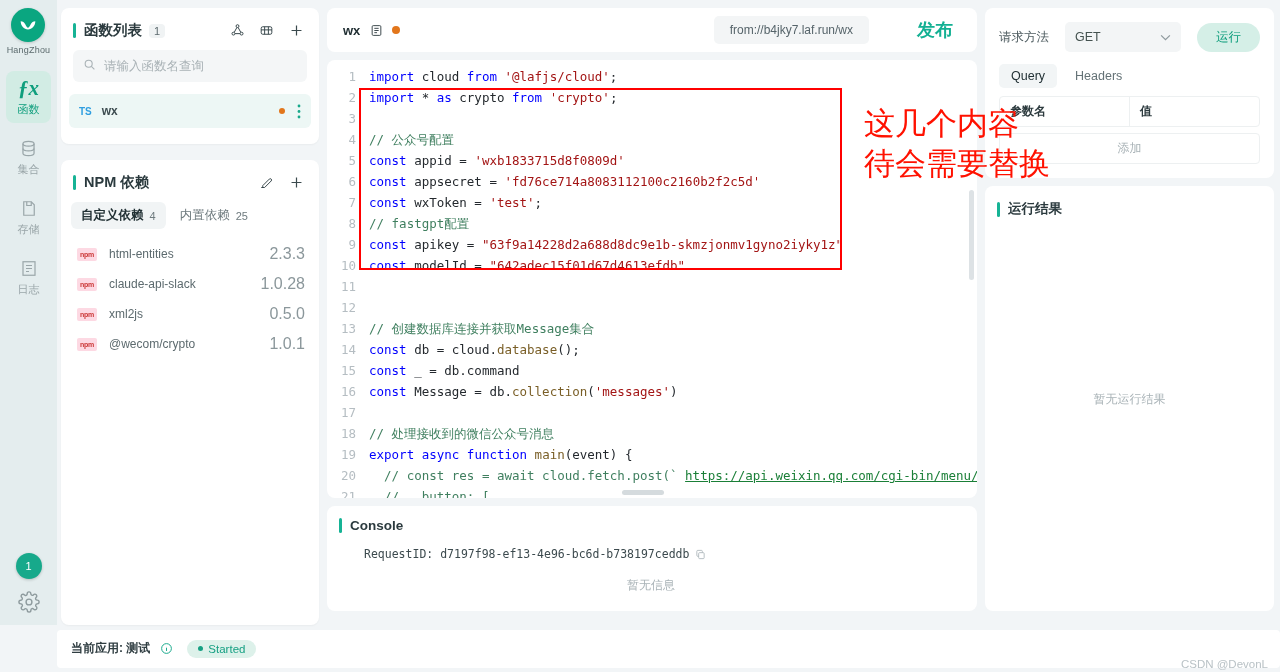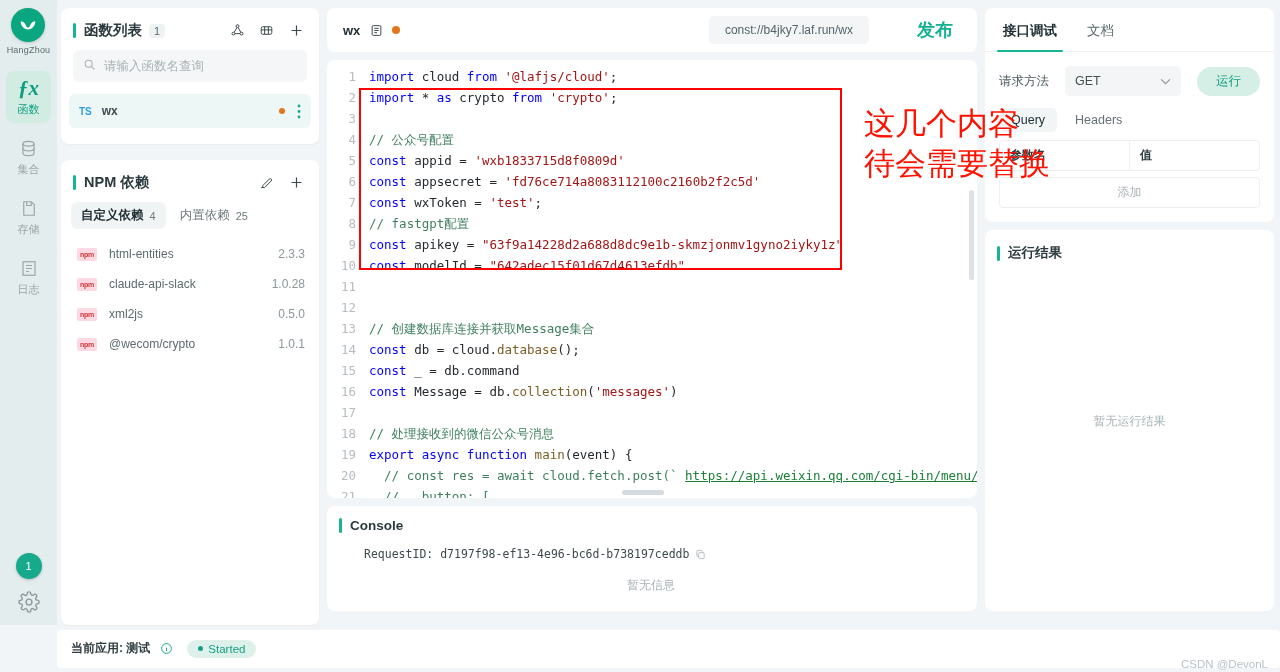--- a/index.html
+++ b/index.html
@@ -143,21 +143,21 @@
     height: 30px; padding: 0 10px 0 12px;
   }
   .npm-logo {
     width: 20px; height: 13px; border-radius: 2px; background: #fdd9e3;
     color:#cb3837; font-size: 7px; font-weight:700;
     display:flex; align-items:center; justify-content:center;
     letter-spacing:-0.3px; margin-right: 12px; flex-shrink:0;
     font-family: "Liberation Sans", sans-serif;
   }
   .dep-name { font-size: 12px; color: #5c6a6e; flex:1; }
-  .dep-ver { font-size: 12px; color: #8b979b; }
+  .dep-ver { font-size: 16px; color: #8b979b; }
 
   
   .col3 {
     flex: 1;
     min-width: 0;
     display: flex; flex-direction: column;
     padding: 8px 6px 0 2px;
     gap: 8px;
   }
   .editor-header {
@@ -519,21 +519,21 @@
 
       <div class="editor-header">
         <span class="eh-name">wx</span>
         <span class="eh-icon">
           <svg width="13" height="13" viewBox="0 0 24 24" fill="none" stroke="currentColor" stroke-width="1.7">
               <rect x="4" y="3" width="16" height="18" rx="2"></rect>
               <path d="M8 8h8M8 12h8M8 16h5"></path>
             </svg>
         </span>
         <span class="eh-dot" style="background: rgb(226, 118, 27);"></span>
-        <span class="url-pill">const://b4jky7.laf.run/wx</span>
+        <span class="url-pill">from://b4jky7.laf.run/wx</span>
         <span class="publish-btn">发布</span>
       </div>
 
       <div class="editor-card">
         <div class="code-scroll">
           <div class="code" id="code-body"><div class="ln"><span class="num">1</span><span class="src"><span class="kw">import</span> cloud <span class="kw">from</span> <span class="str">'@lafjs/cloud'</span>;</span></div><div class="ln"><span class="num">2</span><span class="src"><span class="kw">import</span> * <span class="kw">as</span> crypto <span class="kw">from</span> <span class="str">'crypto'</span>;</span></div><div class="ln"><span class="num">3</span><span class="src">&nbsp;</span></div><div class="ln"><span class="num">4</span><span class="src"><span class="cm">// 公众号配置</span></span></div><div class="ln"><span class="num">5</span><span class="src"><span class="kw">const</span> appid = <span class="str">'wxb1833715d8f0809d'</span></span></div><div class="ln"><span class="num">6</span><span class="src"><span class="kw">const</span> appsecret = <span class="str">'fd76ce714a8083112100c2160b2f2c5d'</span></span></div><div class="ln"><span class="num">7</span><span class="src"><span class="kw">const</span> wxToken = <span class="str">'test'</span>;</span></div><div class="ln"><span class="num">8</span><span class="src"><span class="cm">// fastgpt配置</span></span></div><div class="ln"><span class="num">9</span><span class="src"><span class="kw">const</span> apikey = <span class="str">"63f9a14228d2a688d8dc9e1b-skmzjonmv1gyno2iyky1z"</span></span></div><div class="ln"><span class="num">10</span><span class="src"><span class="kw">const</span> modelId = <span class="str">"642adec15f01d67d4613efdb"</span></span></div><div class="ln"><span class="num">11</span><span class="src">&nbsp;</span></div><div class="ln"><span class="num">12</span><span class="src">&nbsp;</span></div><div class="ln"><span class="num">13</span><span class="src"><span class="cm">// 创建数据库连接并获取Message集合</span></span></div><div class="ln"><span class="num">14</span><span class="src"><span class="kw">const</span> db = cloud.<span class="fnc">database</span>();</span></div><div class="ln"><span class="num">15</span><span class="src"><span class="kw">const</span> _ = db.command</span></div><div class="ln"><span class="num">16</span><span class="src"><span class="kw">const</span> Message = db.<span class="fnc">collection</span>(<span class="str">'messages'</span>)</span></div><div class="ln"><span class="num">17</span><span class="src">&nbsp;</span></div><div class="ln"><span class="num">18</span><span class="src"><span class="cm">// 处理接收到的微信公众号消息</span></span></div><div class="ln"><span class="num">19</span><span class="src"><span class="kw">export</span> <span class="kw">async</span> <span class="kw">function</span> <span class="fnc">main</span>(event) {</span></div><div class="ln"><span class="num">20</span><span class="src">  <span class="cm">// const res = await cloud.fetch.post(` </span><span class="lnk">https://api.weixin.qq.com/cgi-bin/menu/create</span></span></div><div class="ln"><span class="num">21</span><span class="src">  <span class="cm">//   button: [</span></span></div></div>
         </div>
         <div class="code-scrollbar-h"></div>
         <div class="code-scrollbar-v"></div>
       </div>
@@ -553,24 +553,20 @@
           </span>
         </div>
         <div class="no-info">暂无信息</div>
       </div>
       <div style="height:6px"></div>
     </div>
 
     <div class="col4">
 
       <div class="rt-card">
-        <div class="rt-tabs">
-          <div class="rt-tab active">接口调试</div>
-          <div class="rt-tab">文档</div>
-        </div>
 
         <div class="method-row">
           <span class="method-label">请求方法</span>
           <span class="select-pill">
             <span>GET</span>
             <span class="chev">
               <svg width="11" height="7" viewBox="0 0 12 8" fill="none" stroke="currentColor" stroke-width="1.4">
                   <path d="M1 1.5 6 6.5 11 1.5"></path>
                 </svg>
             </span>

